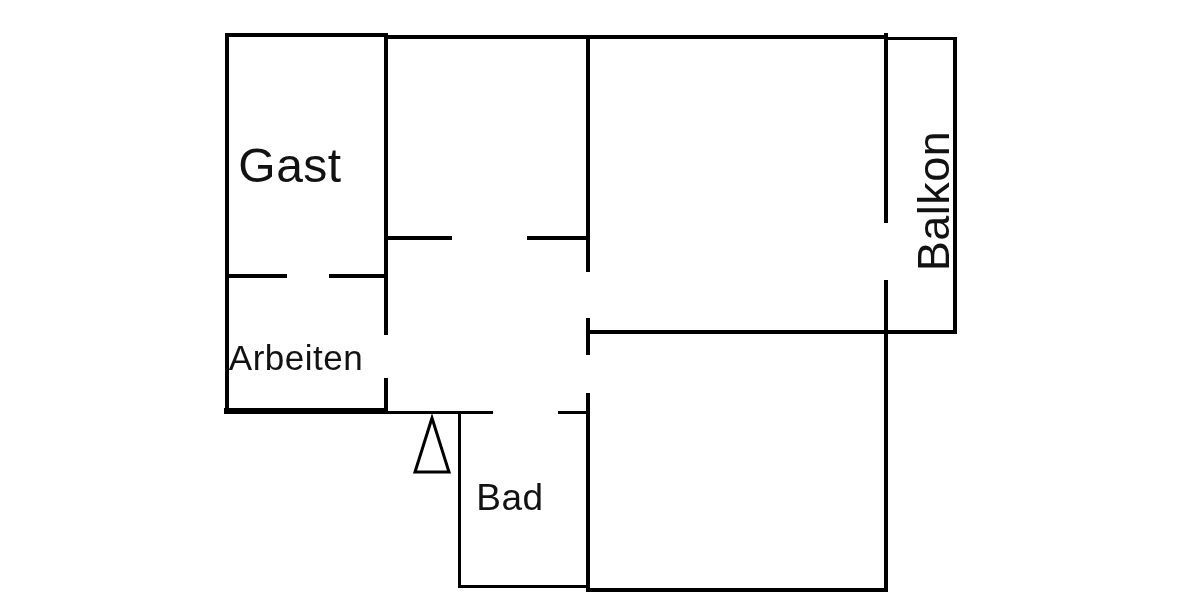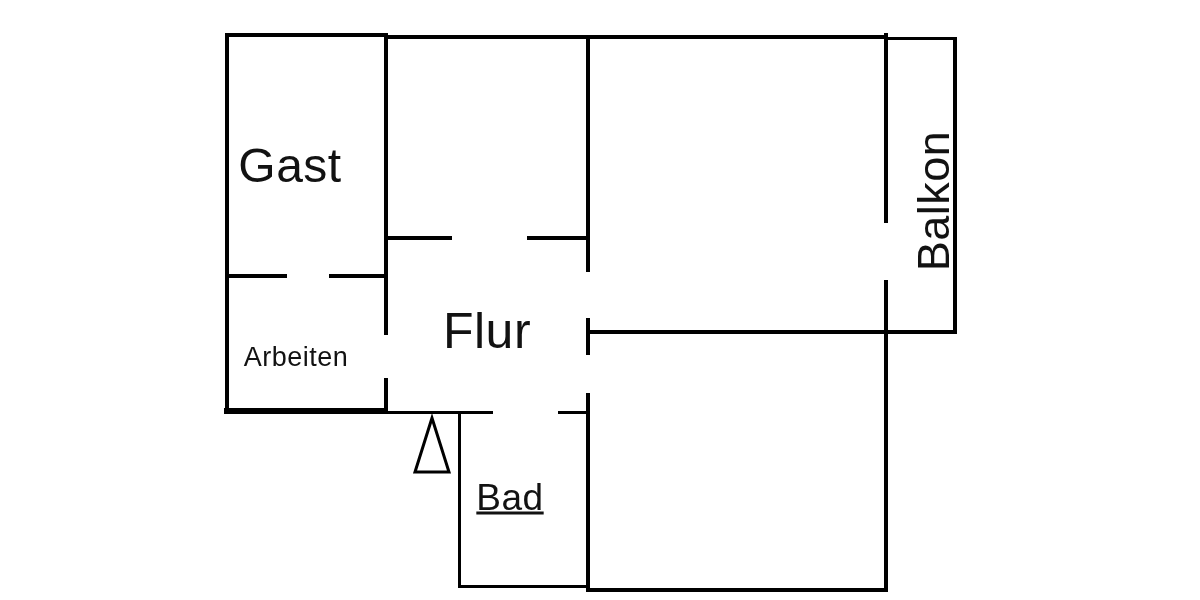--- a/index.html
+++ b/index.html
@@ -24,22 +24,22 @@
     white-space:nowrap;line-height:1;
     transform:translate(-50%,-50%);
     letter-spacing:0.5px;
   }
   .room-label.rot{
     transform:translate(-50%,-50%) rotate(-90deg);
   }
   .fs-xl{font-size:50px;}
   .fs-l{font-size:48px;}
   .fs-balkon{font-size:45px;}
-  .fs-m{font-size:37px;text-decoration:underline;}
-  .fs-s{font-size:27px;}
+  .fs-m{font-size:37px;}
+  .fs-s{font-size:35px;}
   .entrance{
     position:absolute;left:408px;top:413px;width:48px;height:64px;
   }
 </style>
 </head>
 <body>
 
 <div class="plan">
 
   <div class="wall" style="left:225px;top:33px;width:163px;height:4px"></div>
@@ -67,16 +67,15 @@
   <div class="wall" style="left:953px;top:37px;width:4px;height:297px"></div>
   <div class="wall" style="left:458px;top:411px;width:3px;height:177px"></div>
 
   <svg class="entrance" viewBox="0 0 48 64" aria-hidden="true">
     <polygon points="24,5 7,59 41,59" fill="#ffffff" stroke="#000000" stroke-width="3"></polygon>
   </svg>
 
   <div class="room-label fs-l" style="left:290px;top:166px">Gast</div>
   <div class="room-label rot fs-balkon" style="left:933px;top:201px">Balkon</div>
   <div class="room-label fs-s" style="left:296px;top:357px">Arbeiten</div>
-  <div class="room-label fs-xl" style="left:487px;top:331px">Flur</div>
   <div class="room-label fs-m" style="left:510px;top:497px">Bad</div>
 
 </div>
 
 </body></html>

